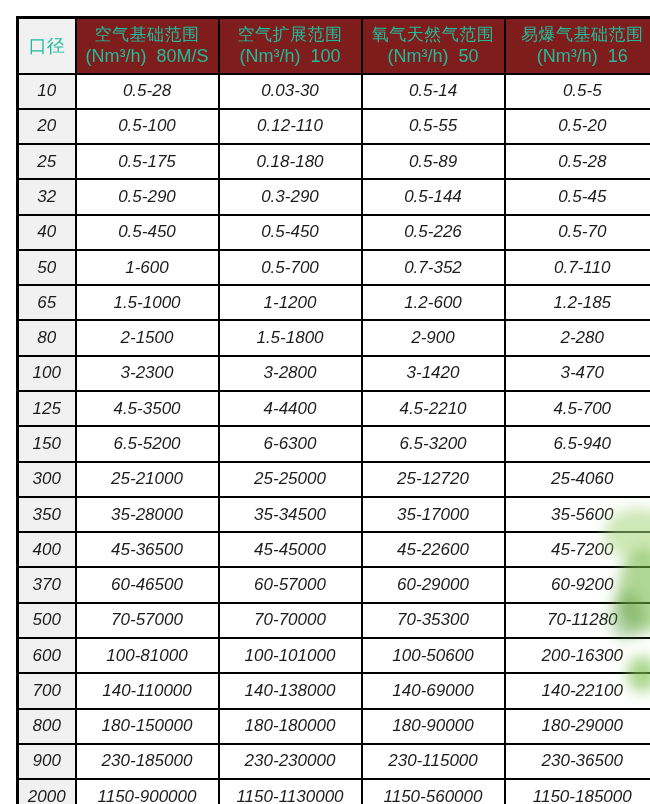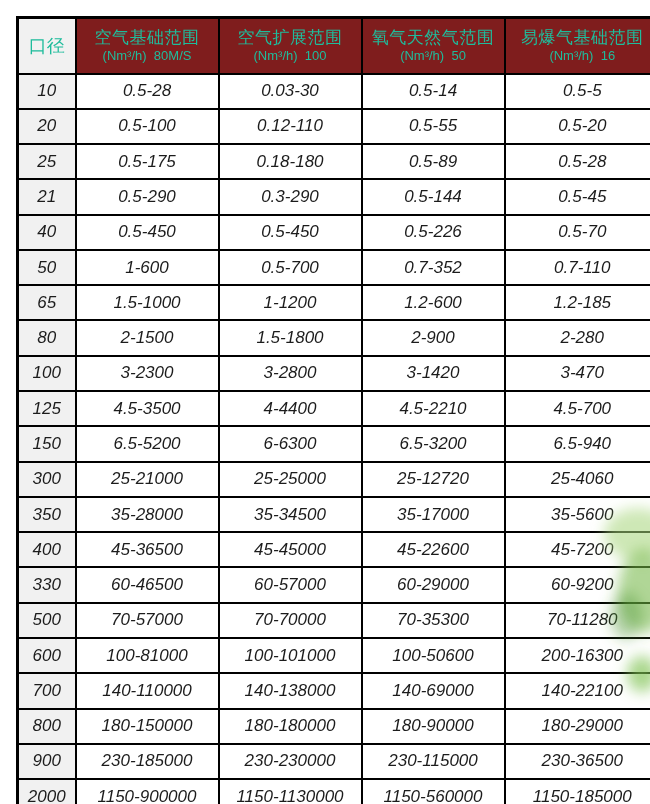--- a/index.html
+++ b/index.html
@@ -49,21 +49,21 @@
   }
   th.dn {
     font-size: 18px;
   }
   .h-title {
     white-space: nowrap;
     letter-spacing: 0.5px;
   }
   .h-unit {
     white-space: pre;
-    font-size: 13px;
+    font-size: 18px;
   }
   tbody td {
     color: #1c1c1c;
     font-size: 17px;
     background: #ffffff;
   }
   tbody td.dn {
     background: #f1f1f1;
   }
   .leaf-watermark {
@@ -126,21 +126,21 @@
           <td>0.5-20</td>
         </tr>
         <tr>
           <td class="dn">25</td>
           <td>0.5-175</td>
           <td>0.18-180</td>
           <td>0.5-89</td>
           <td>0.5-28</td>
         </tr>
         <tr>
-          <td class="dn">21</td>
+          <td class="dn">32</td>
           <td>0.5-290</td>
           <td>0.3-290</td>
           <td>0.5-144</td>
           <td>0.5-45</td>
         </tr>
         <tr>
           <td class="dn">40</td>
           <td>0.5-450</td>
           <td>0.5-450</td>
           <td>0.5-226</td>
@@ -203,21 +203,21 @@
           <td>35-5600</td>
         </tr>
         <tr>
           <td class="dn">400</td>
           <td>45-36500</td>
           <td>45-45000</td>
           <td>45-22600</td>
           <td>45-7200</td>
         </tr>
         <tr>
-          <td class="dn">330</td>
+          <td class="dn">370</td>
           <td>60-46500</td>
           <td>60-57000</td>
           <td>60-29000</td>
           <td>60-9200</td>
         </tr>
         <tr>
           <td class="dn">500</td>
           <td>70-57000</td>
           <td>70-70000</td>
           <td>70-35300</td>

